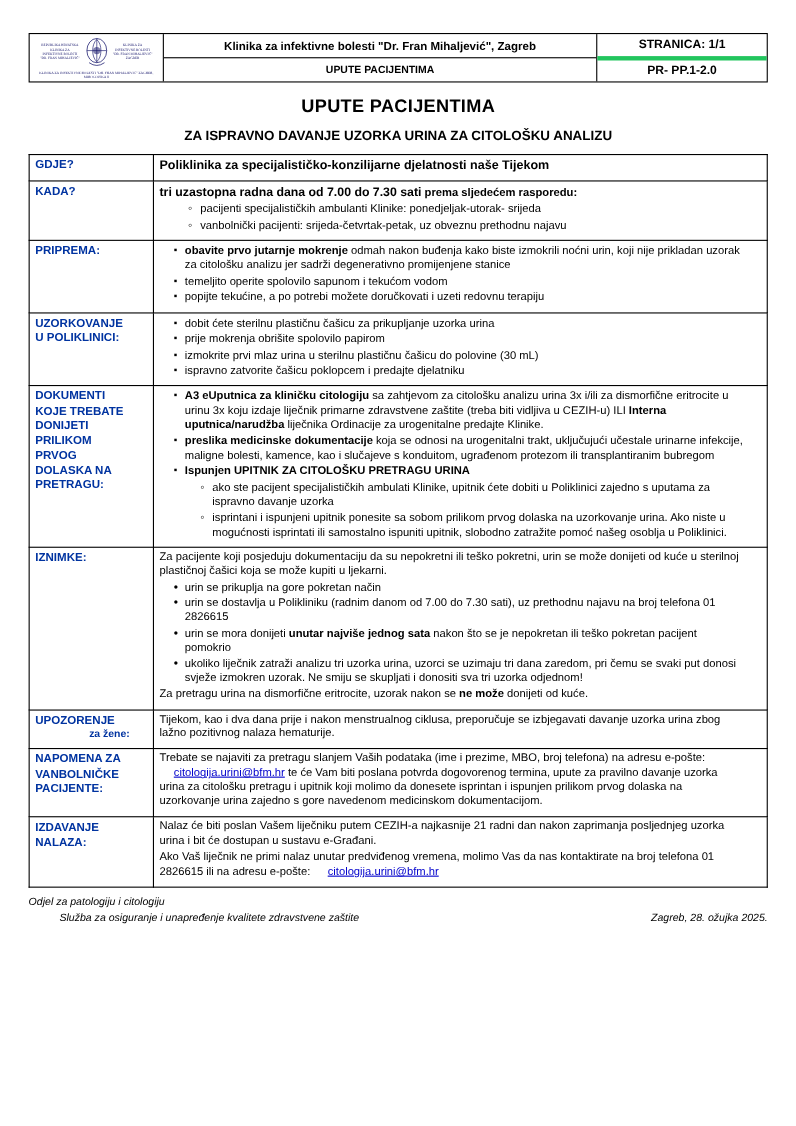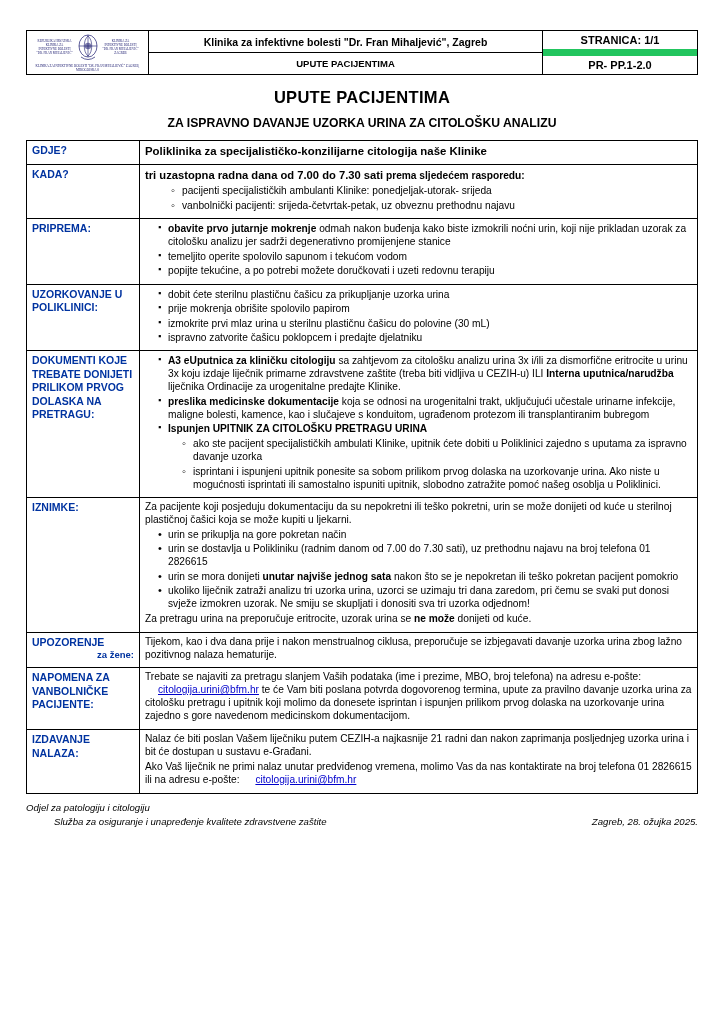--- a/index.html
+++ b/index.html
@@ -96,21 +96,21 @@
   .header-right {
     width: 154px;
     display: flex;
     flex-direction: column;
   }
   .header-right .row1 {
     flex: 1;
     display: flex;
     align-items: center;
     justify-content: center;
-    border-bottom: 7px solid #22c55e;
+    border-bottom: 4px solid #22c55e;
     font-size: 11px;
     font-weight: bold;
   }
   .header-right .row2 {
     flex: 1;
     display: flex;
     align-items: center;
     justify-content: center;
     font-size: 11px;
     font-weight: bold;
@@ -133,21 +133,21 @@
 
   
   table.main {
     width: 100%;
     border-collapse: collapse;
     table-layout: fixed;
   }
   table.main td {
     border: 1px solid #000;
     vertical-align: top;
-    padding: 3px 5px 4px 5px;
+    padding: 3px 21px 4px 5px;
   }
   td.label {
     width: 113px;
     color: #0033a0;
     font-weight: bold;
     font-size: 10.5px;
     line-height: 1.28;
   }
   td.label .sub {
     font-weight: bold;
@@ -263,21 +263,21 @@
   <table class="main">
     <colgroup>
         <col style="width:113px">
         <col>
       </colgroup>
 
     <tbody>
         <tr>
       <td class="label">GDJE?</td>
       <td class="content">
-        <p style="font-size:11.4px;"><b>Poliklinika za specijalističko-konzilijarne citologija naše Klinike</b></p>
+        <p style="font-size:11.4px;"><b>Poliklinika za specijalističko-konzilijarne djelatnosti naše Tijekom</b></p>
       </td>
     </tr>
 
     <tr>
       <td class="label">KADA?</td>
       <td class="content">
         <p style="font-size:11.2px;"><b>tri uzastopna radna dana od 7.00 do 7.30 sati</b><span style="font-weight:bold;font-size:10.2px;"> prema sljedećem rasporedu:</span></p>
         <ul class="circ">
           <li>pacijenti specijalističkih ambulanti Klinike: ponedjeljak-utorak- srijeda</li>
           <li>vanbolnički pacijenti: srijeda-četvrtak-petak, uz obveznu prethodnu najavu</li>
@@ -332,21 +332,21 @@
     <tr>
       <td class="label">IZNIMKE:</td>
       <td class="content">
         <p>Za pacijente koji posjeduju dokumentaciju da su nepokretni ili teško pokretni, urin se može donijeti od kuće u sterilnoj plastičnoj čašici koja se može kupiti u ljekarni.</p>
         <ul class="bullet">
           <li><span>urin se prikuplja na gore pokretan način</span></li>
           <li><span>urin se dostavlja u Polikliniku (radnim danom od 7.00 do 7.30 sati), uz prethodnu najavu na broj telefona 01 2826615</span></li>
           <li><span>urin se mora donijeti </span><b>unutar najviše jednog sata</b><span> nakon što se je nepokretan ili teško pokretan pacijent pomokrio</span></li>
           <li><span>ukoliko liječnik zatraži analizu tri uzorka urina, uzorci se uzimaju tri dana zaredom, pri čemu se svaki put donosi svježe izmokren uzorak. Ne smiju se skupljati i donositi sva tri uzorka odjednom!</span></li>
         </ul>
-        <p><span>Za pretragu urina na preporučuje eritrocite, uzorak urina se </span><b>ne može</b><span> donijeti od kuće.</span></p>
+        <p><span>Za pretragu urina na dismorfične eritrocite, uzorak nakon se </span><b>ne može</b><span> donijeti od kuće.</span></p>
       </td>
     </tr>
 
     <tr>
       <td class="label">
         <div>UPOZORENJE</div>
         <div class="sub">za žene:</div>
       </td>
       <td class="content">
         <p>Tijekom, kao i dva dana prije i nakon menstrualnog ciklusa, preporučuje se  izbjegavati davanje uzorka urina zbog lažno pozitivnog nalaza hematurije.</p>

